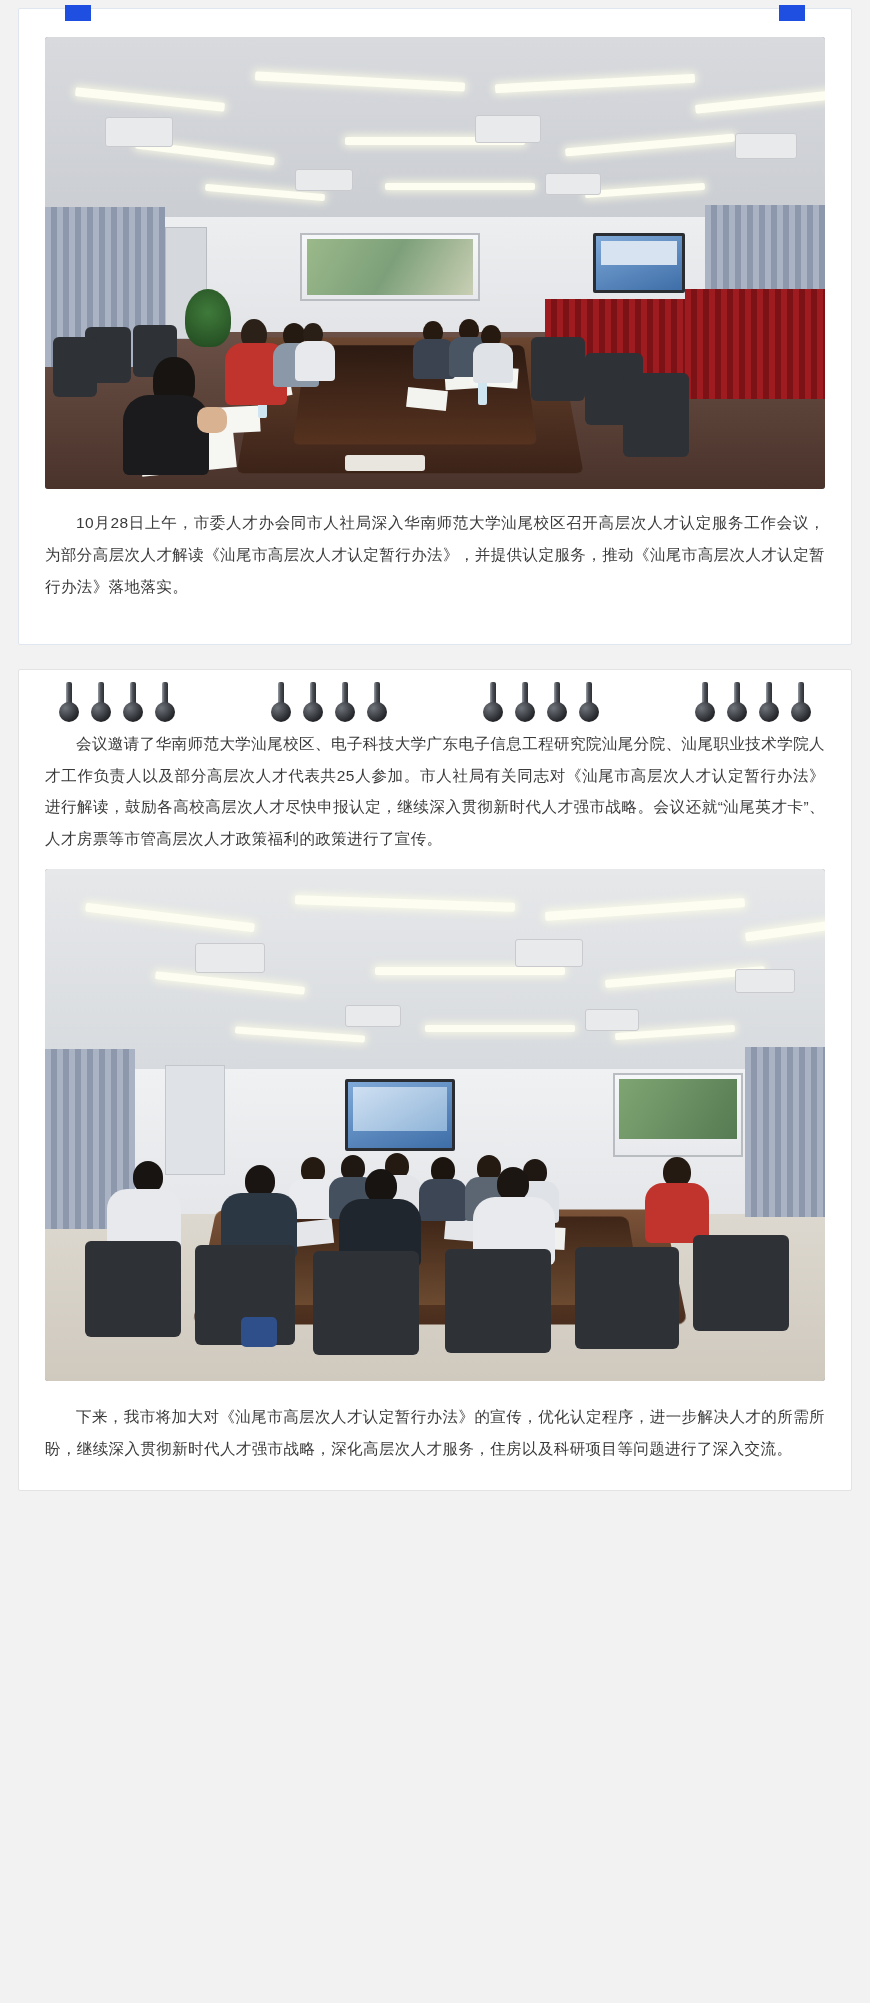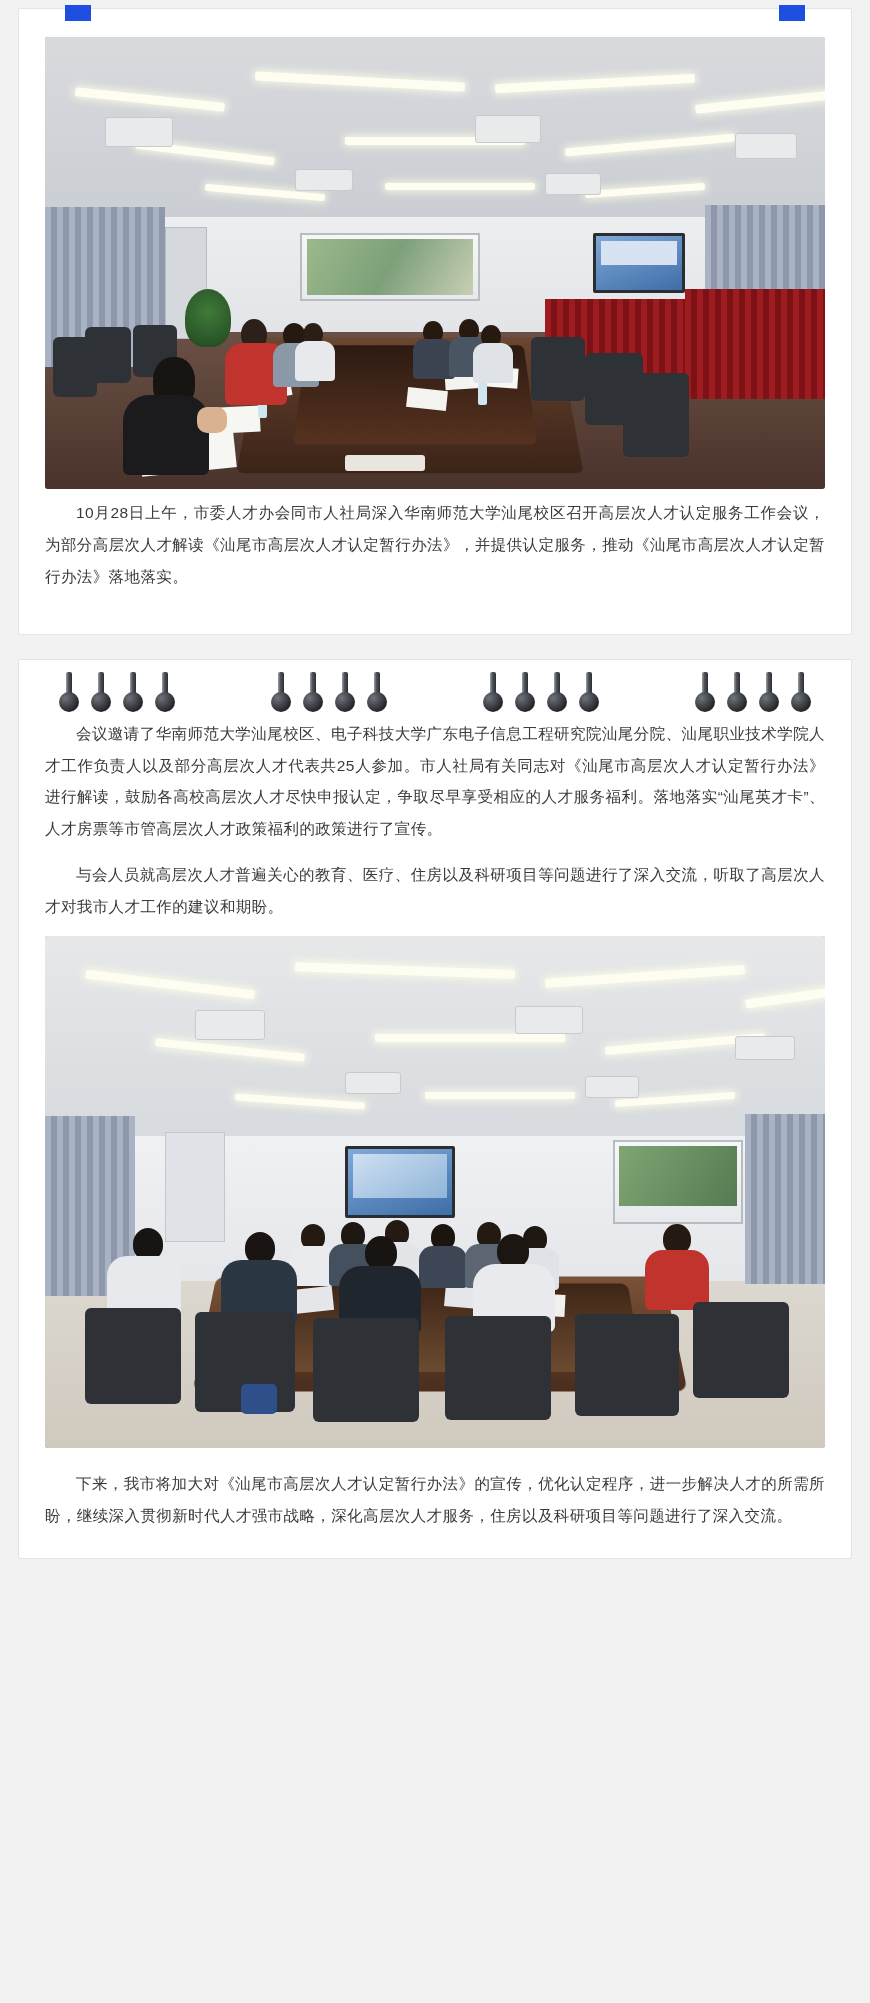--- a/index.html
+++ b/index.html
@@ -39,21 +39,21 @@
     width: 100%;
     border-radius: 3px;
     overflow: hidden;
     position: relative;
     background: #8c9099;
   }
   .photo-1 { height: 452px; }
   .photo-2 { height: 512px; margin-top: 6px; }
 
   .caption {
-    margin-top: 8px;
+    margin-top: 18px;
     font-size: 15.5px;
     line-height: 2.05;
     color: #3a3a3a;
     text-align: justify;
     text-indent: 2em;
     letter-spacing: 0.4px;
   }
 
   
   .card2 {
@@ -331,22 +331,21 @@
             <div class="stem"></div>
             <div class="head"></div>
           </div>
         <div class="pin">
             <div class="stem"></div>
             <div class="head"></div>
           </div>
       </div>
     </div>
 
-    <p class="body-text">会议邀请了华南师范大学汕尾校区、电子科技大学广东电子信息工程研究院汕尾分院、汕尾职业技术学院人才工作负责人以及部分高层次人才代表共25人参加。市人社局有关同志对《汕尾市高层次人才认定暂行办法》进行解读，鼓励各高校高层次人才尽快申报认定，争取尽早享受相应的人才服务福利。落地落实“汕尾英才卡”、人才房票等市管高层次人才政策福利的政策进行了宣传。</p>
-    <p class="body-text">与会人员就高层次人才普遍关心的教育、医疗、住房以及科研项目等问题进行了深入交流，听取了高层次人才对我市人才工作的建议和期盼。</p>
+    <p class="body-text">会议邀请了华南师范大学汕尾校区、电子科技大学广东电子信息工程研究院汕尾分院、汕尾职业技术学院人才工作负责人以及部分高层次人才代表共25人参加。市人社局有关同志对《汕尾市高层次人才认定暂行办法》进行解读，鼓励各高校高层次人才尽快申报认定，继续深入贯彻新时代人才强市战略。会议还就“汕尾英才卡”、人才房票等市管高层次人才政策福利的政策进行了宣传。</p>
 
     <div class="photo photo-2">
       <div class="rm ceiling2"></div>
       <div class="rm wall2"></div>
       <div class="rm floor2"></div>
 
       <div class="rm strip" style="left:40px;top:44px;width:170px;height:9px;transform:rotate(7deg);"></div>
       <div class="rm strip" style="left:250px;top:30px;width:220px;height:9px;transform:rotate(2deg);"></div>
       <div class="rm strip" style="left:500px;top:36px;width:200px;height:9px;transform:rotate(-4deg);"></div>
       <div class="rm strip" style="left:700px;top:56px;width:110px;height:9px;transform:rotate(-8deg);"></div>

